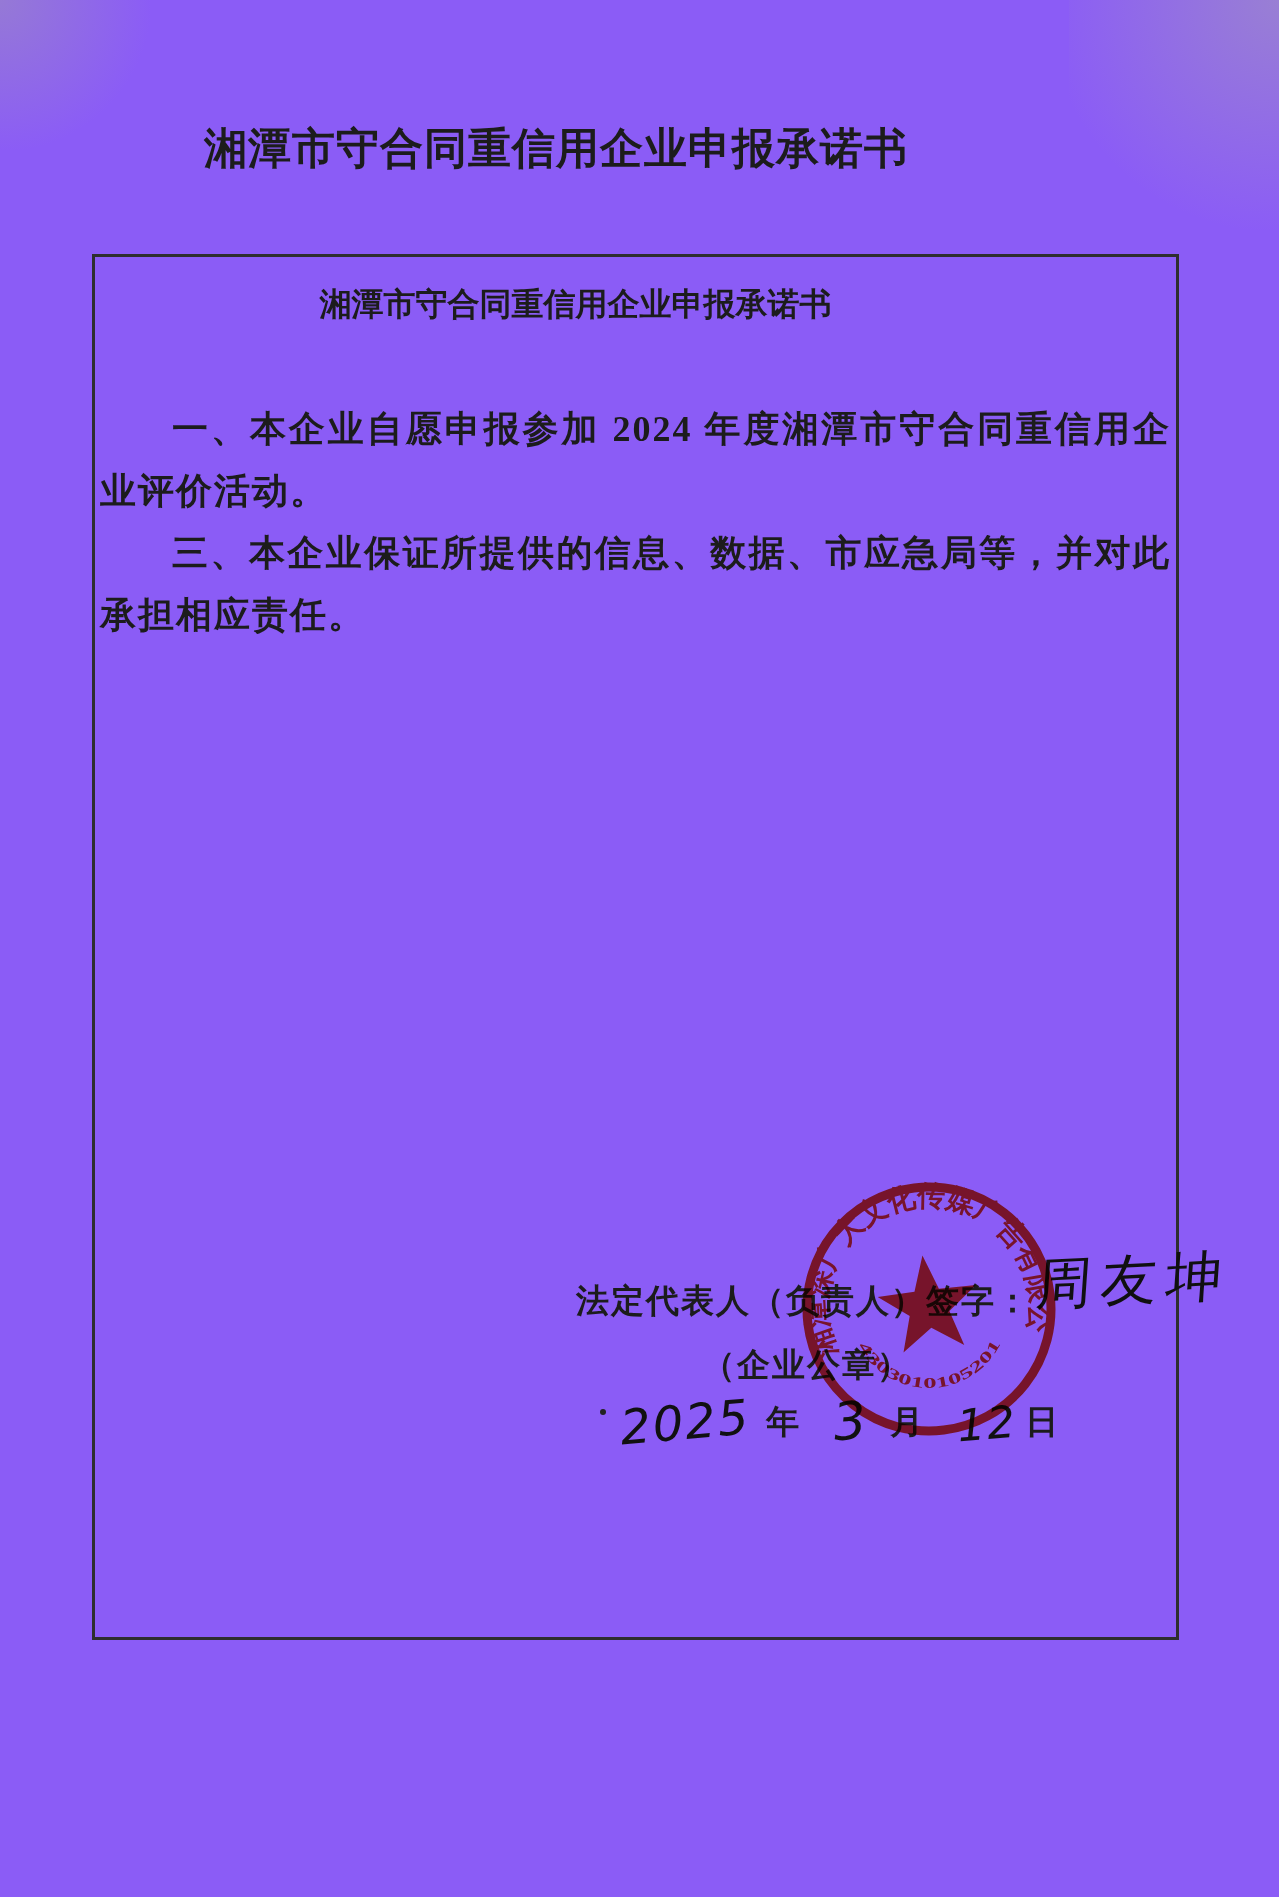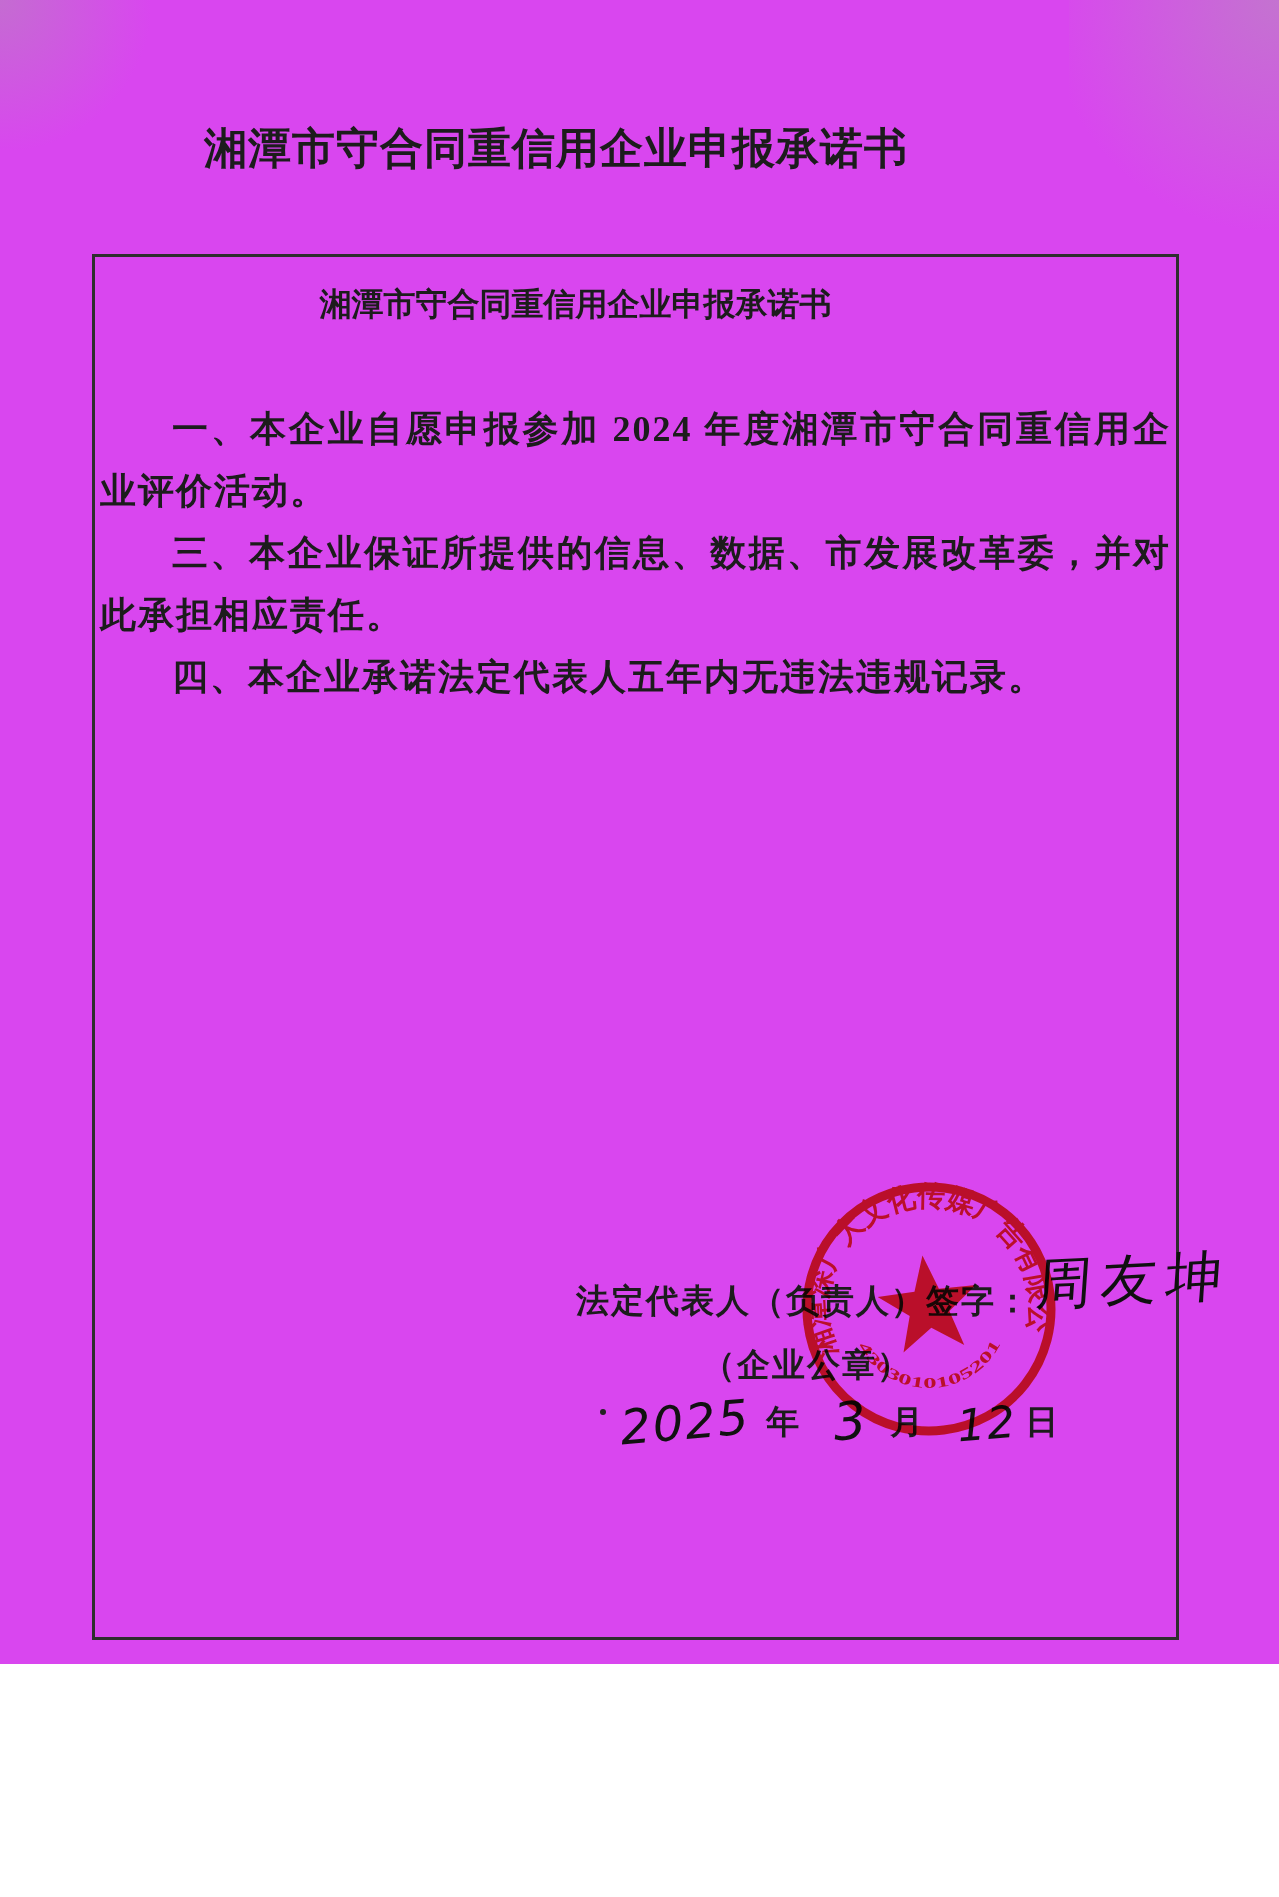--- a/index.html
+++ b/index.html
@@ -1,18 +1,18 @@
 <!DOCTYPE html>
 <html><head>
 <meta charset="utf-8">
 <style>
   html,body{margin:0;padding:0;}
   body{background:#ffffff;}
   .page{
-    position:relative;width:1279px;height:1664px;background:#d946ef;overflow:hidden;
+    position:relative;width:1279px;height:1897px;background:#8b5cf6;overflow:hidden;
     font-family:"Liberation Serif","DejaVu Serif",serif;color:#1c1c1c;
   }
   .shade{position:absolute;pointer-events:none;}
   .shade-tl{left:0;top:0;width:150px;height:150px;
     background:radial-gradient(circle at 0 0, rgba(165,165,165,.40), rgba(165,165,165,0) 72%);}
   .shade-tr{right:0;top:0;width:210px;height:230px;
     background:radial-gradient(circle at 100% 0, rgba(170,170,170,.45), rgba(170,170,170,0) 75%);}
   .page-title{
     position:absolute;left:204px;top:120px;width:700px;
     font-size:43px;font-weight:700;letter-spacing:1px;white-space:nowrap;
@@ -81,22 +81,21 @@
   <div class="shade shade-tr"></div>
 
   <div class="page-title">湘潭市守合同重信用企业申报承诺书</div>
 
   <div class="doc-box">
 
     <div class="doc-title">湘潭市守合同重信用企业申报承诺书</div>
 
     <div class="doc-body">
       <p>一、本企业自愿申报参加 2024 年度湘潭市守合同重信用企业评价活动。</p>
-      <p>三、本企业保证所提供的信息、数据、市发展改革委，并对此承担相应责任。</p>
-      <p>四、本企业承诺法定代表人五年内无违法违规记录。</p>
+      <p>三、本企业保证所提供的信息、数据、市应急局等，并对此承担相应责任。</p>
     </div>
 
     <div class="sig-line">法定代表人（负责人）签字：</div>
 
     <div class="sig-name">周友坤</div>
 
     <div class="seal-label">（企业公章）</div>
 
     <div class="date-line">
       <span class="ink-dot"></span><span class="hw hw-year">2025</span><span class="lbl-year">年</span><span class="hw hw-month">3</span><span class="lbl-month">月</span><span class="hw hw-day">12</span><span>日</span>

